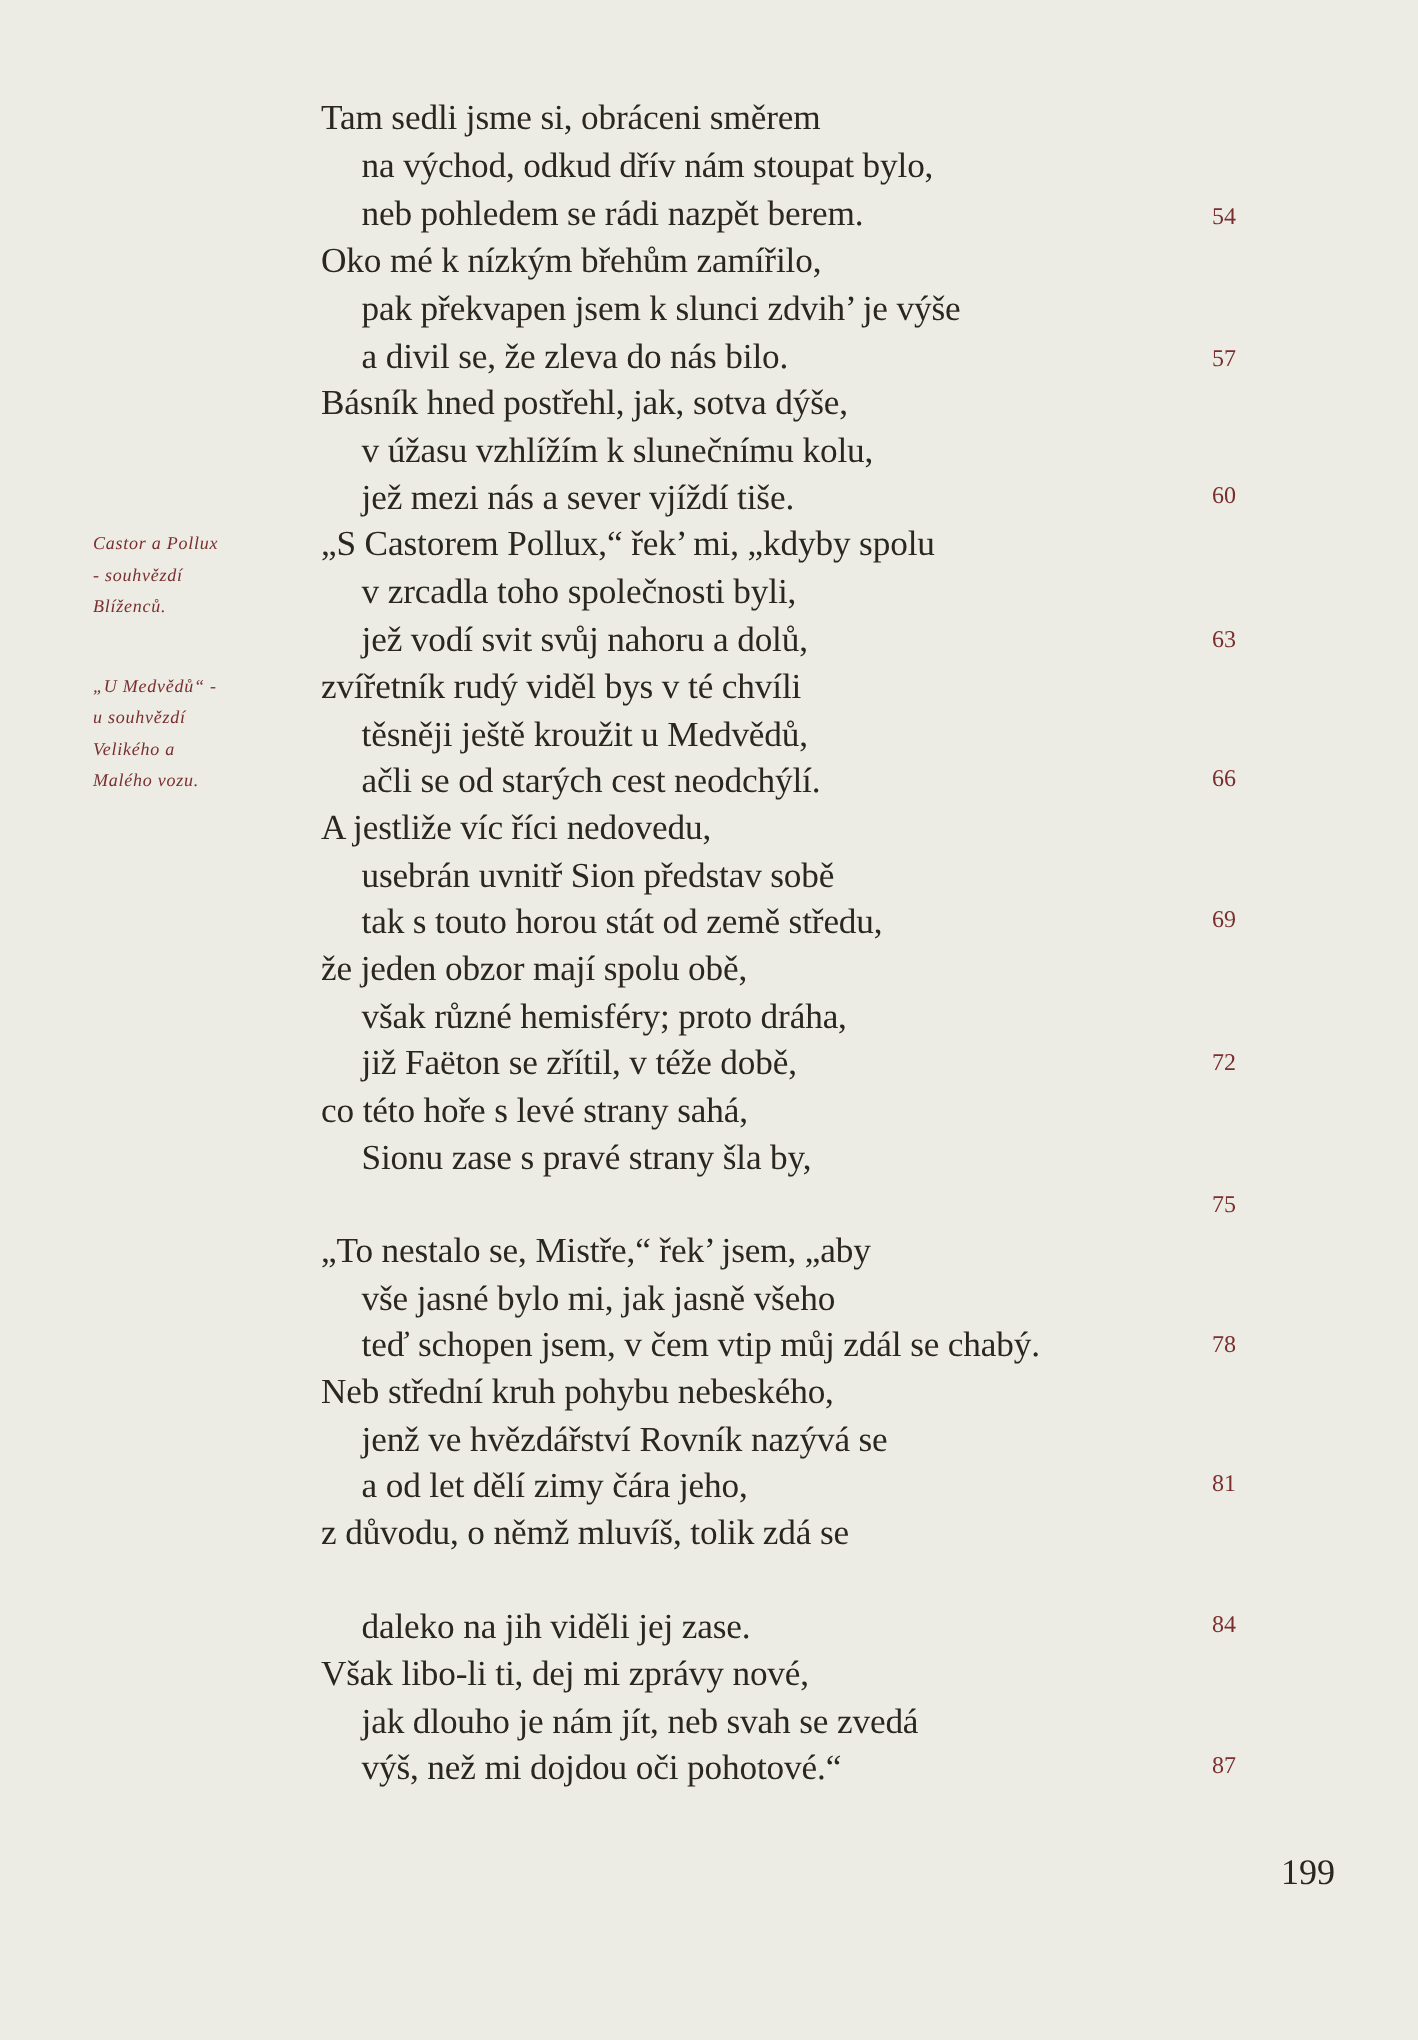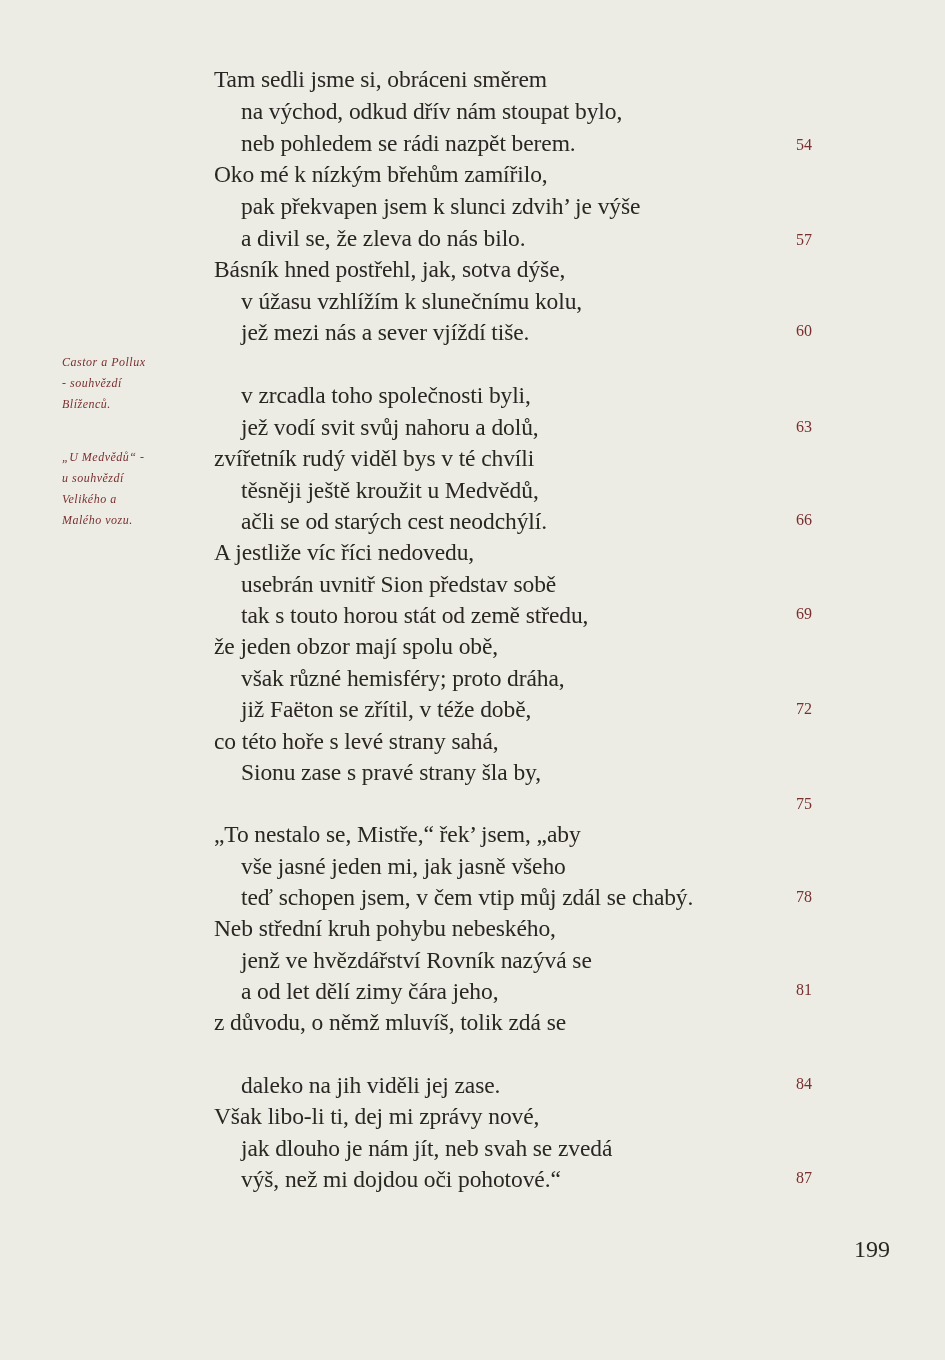--- a/index.html
+++ b/index.html
@@ -12,21 +12,21 @@
     color: #2a2622;
   }
   .page { position: absolute; left: 0; top: 0; width: 853px; height: 1360px; }
   .verse {
     position: absolute; left: 214px;
     font-size: 23.5px; line-height: 31px; white-space: nowrap;
     letter-spacing: -0.1px;
   }
   .verse.indent { left: 241px; }
   .lnum {
-    position: absolute; left: 796px; width: 40px; text-align: left;
+    position: absolute; left: 796px; width: 40px; text-align: center;
     font-size: 16px; color: #7a2f2f;
   }
   .gloss {
     position: absolute; left: 62px;
     font-style: italic; font-size: 12px; line-height: 21px;
     color: #7a2f2f; white-space: nowrap; letter-spacing: 0.5px;
   }
   .pageno {
     position: absolute; left: 0; width: 890px; text-align: right;
     top: 1236px; font-size: 24px; color: #2a2622;
@@ -38,35 +38,36 @@
 <div class="page">
   <div class="verse" style="top:64px">Tam sedli jsme si, obráceni směrem</div>
   <div class="verse indent" style="top:96px">na východ, odkud dřív nám stoupat bylo,</div>
   <div class="verse indent" style="top:128px">neb pohledem se rádi nazpět berem.</div>
   <div class="verse" style="top:159px">Oko mé k nízkým břehům zamířilo,</div>
   <div class="verse indent" style="top:191px">pak překvapen jsem k slunci zdvih’ je výše</div>
   <div class="verse indent" style="top:223px">a divil se, že zleva do nás bilo.</div>
   <div class="verse" style="top:254px">Básník hned postřehl, jak, sotva dýše,</div>
   <div class="verse indent" style="top:286px">v úžasu vzhlížím k slunečnímu kolu,</div>
   <div class="verse indent" style="top:317px">jež mezi nás a sever vjíždí tiše.</div>
+  <div class="verse" style="top:348px">„S Castorem Pollux,“ řek’ mi, „kdyby spolu</div>
   <div class="verse indent" style="top:412px">jež vodí svit svůj nahoru a dolů,</div>
   <div class="verse indent" style="top:380px">v zrcadla toho společnosti byli,</div>
   <div class="verse" style="top:443px">zvířetník rudý viděl bys v té chvíli</div>
   <div class="verse indent" style="top:475px">těsněji ještě kroužit u Medvědů,</div>
   <div class="verse indent" style="top:506px">ačli se od starých cest neodchýlí.</div>
   <div class="verse" style="top:537px">A jestliže víc říci nedovedu,</div>
   <div class="verse indent" style="top:569px">usebrán uvnitř Sion představ sobě</div>
   <div class="verse indent" style="top:600px">tak s touto horou stát od země středu,</div>
   <div class="verse" style="top:631px">že jeden obzor mají spolu obě,</div>
   <div class="verse indent" style="top:663px">však různé hemisféry; proto dráha,</div>
   <div class="verse indent" style="top:694px">již Faëton se zřítil, v téže době,</div>
   <div class="verse" style="top:726px">co této hoře s levé strany sahá,</div>
   <div class="verse indent" style="top:757px">Sionu zase s pravé strany šla by,</div>
   <div class="verse" style="top:819px">„To nestalo se, Mistře,“ řek’ jsem, „aby</div>
-  <div class="verse indent" style="top:851px">vše jasné jeden mi, jak jasně všeho</div>
+  <div class="verse indent" style="top:851px">vše jasné bylo mi, jak jasně všeho</div>
   <div class="verse indent" style="top:882px">teď schopen jsem, v čem vtip můj zdál se chabý.</div>
   <div class="verse" style="top:913px">Neb střední kruh pohybu nebeského,</div>
   <div class="verse indent" style="top:945px">jenž ve hvězdářství Rovník nazývá se</div>
   <div class="verse indent" style="top:976px">a od let dělí zimy čára jeho,</div>
   <div class="verse" style="top:1007px">z důvodu, o němž mluvíš, tolik zdá se</div>
   <div class="verse" style="top:1101px">Však libo-li ti, dej mi zprávy nové,</div>
   <div class="verse indent" style="top:1070px">daleko na jih viděli jej zase.</div>
   <div class="verse indent" style="top:1133px">jak dlouho je nám jít, neb svah se zvedá</div>
   <div class="verse indent" style="top:1164px">výš, než mi dojdou oči pohotové.“</div>
 

